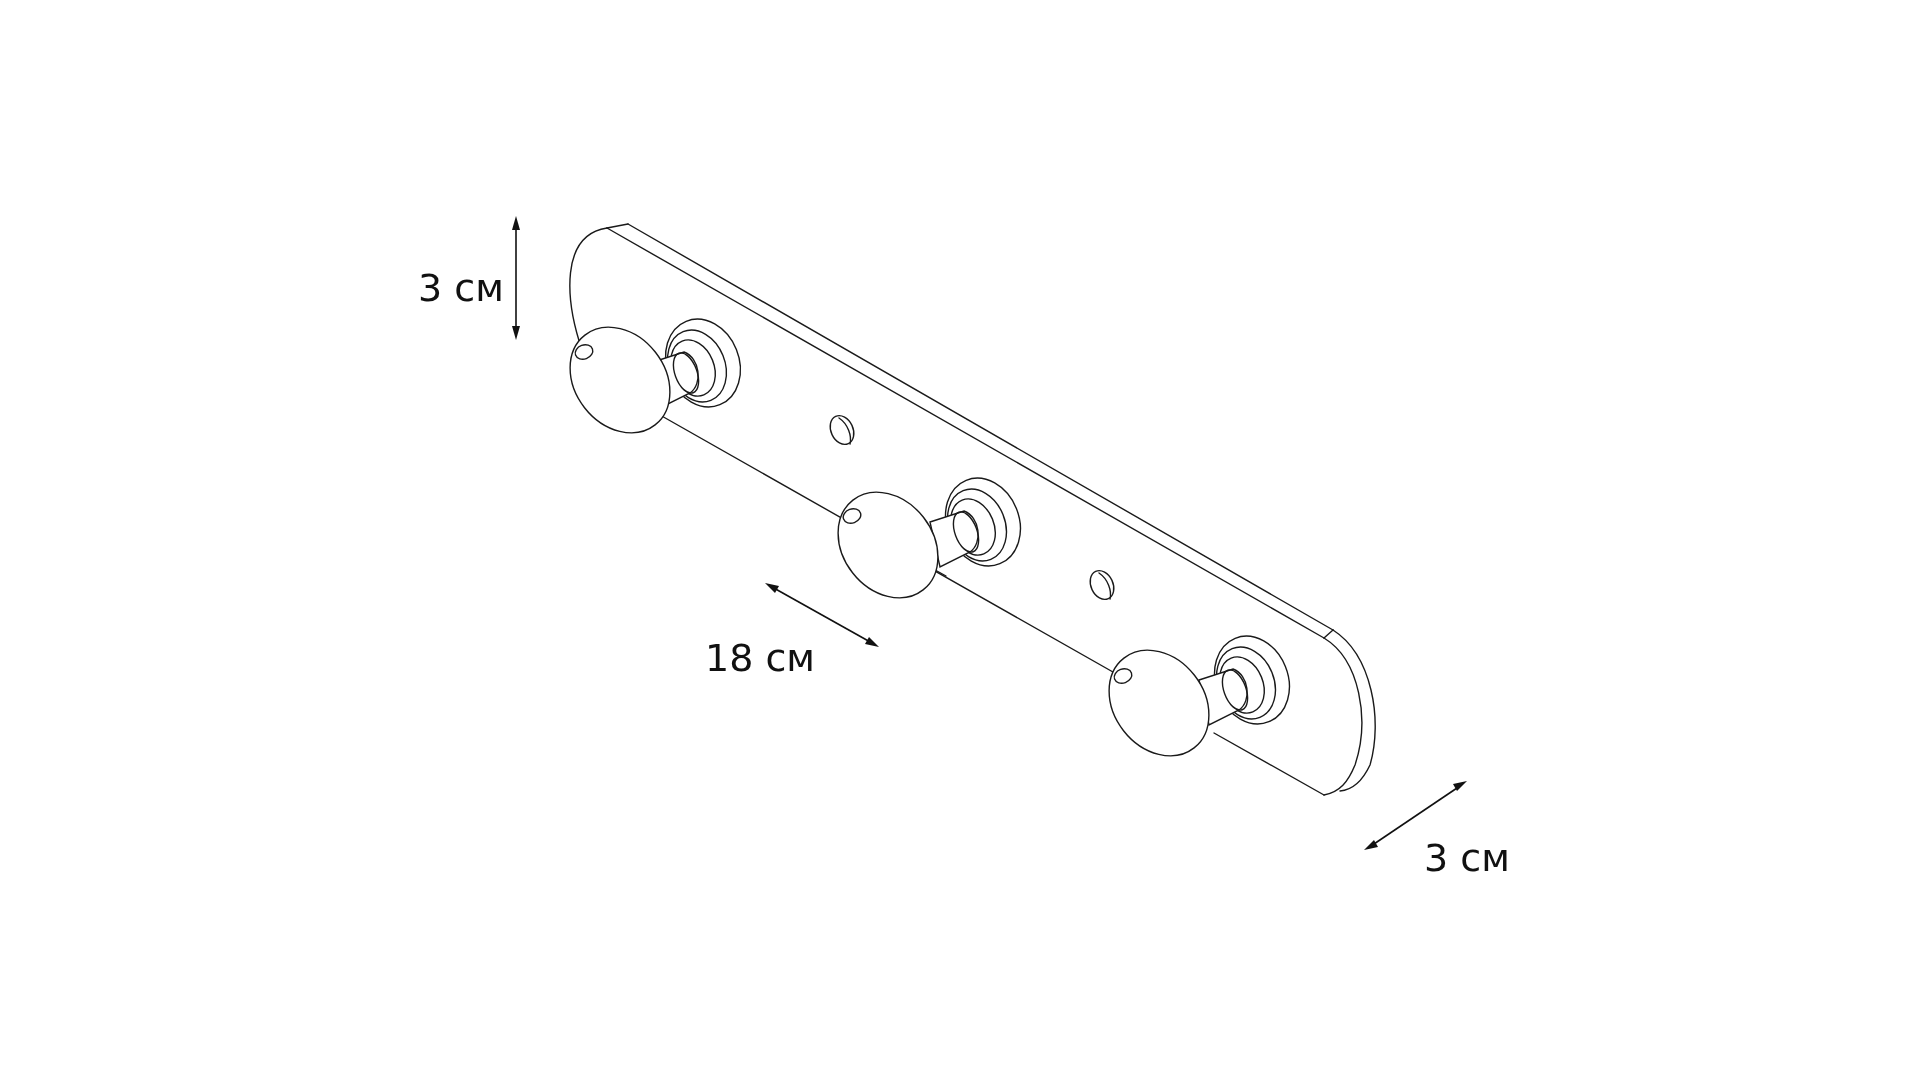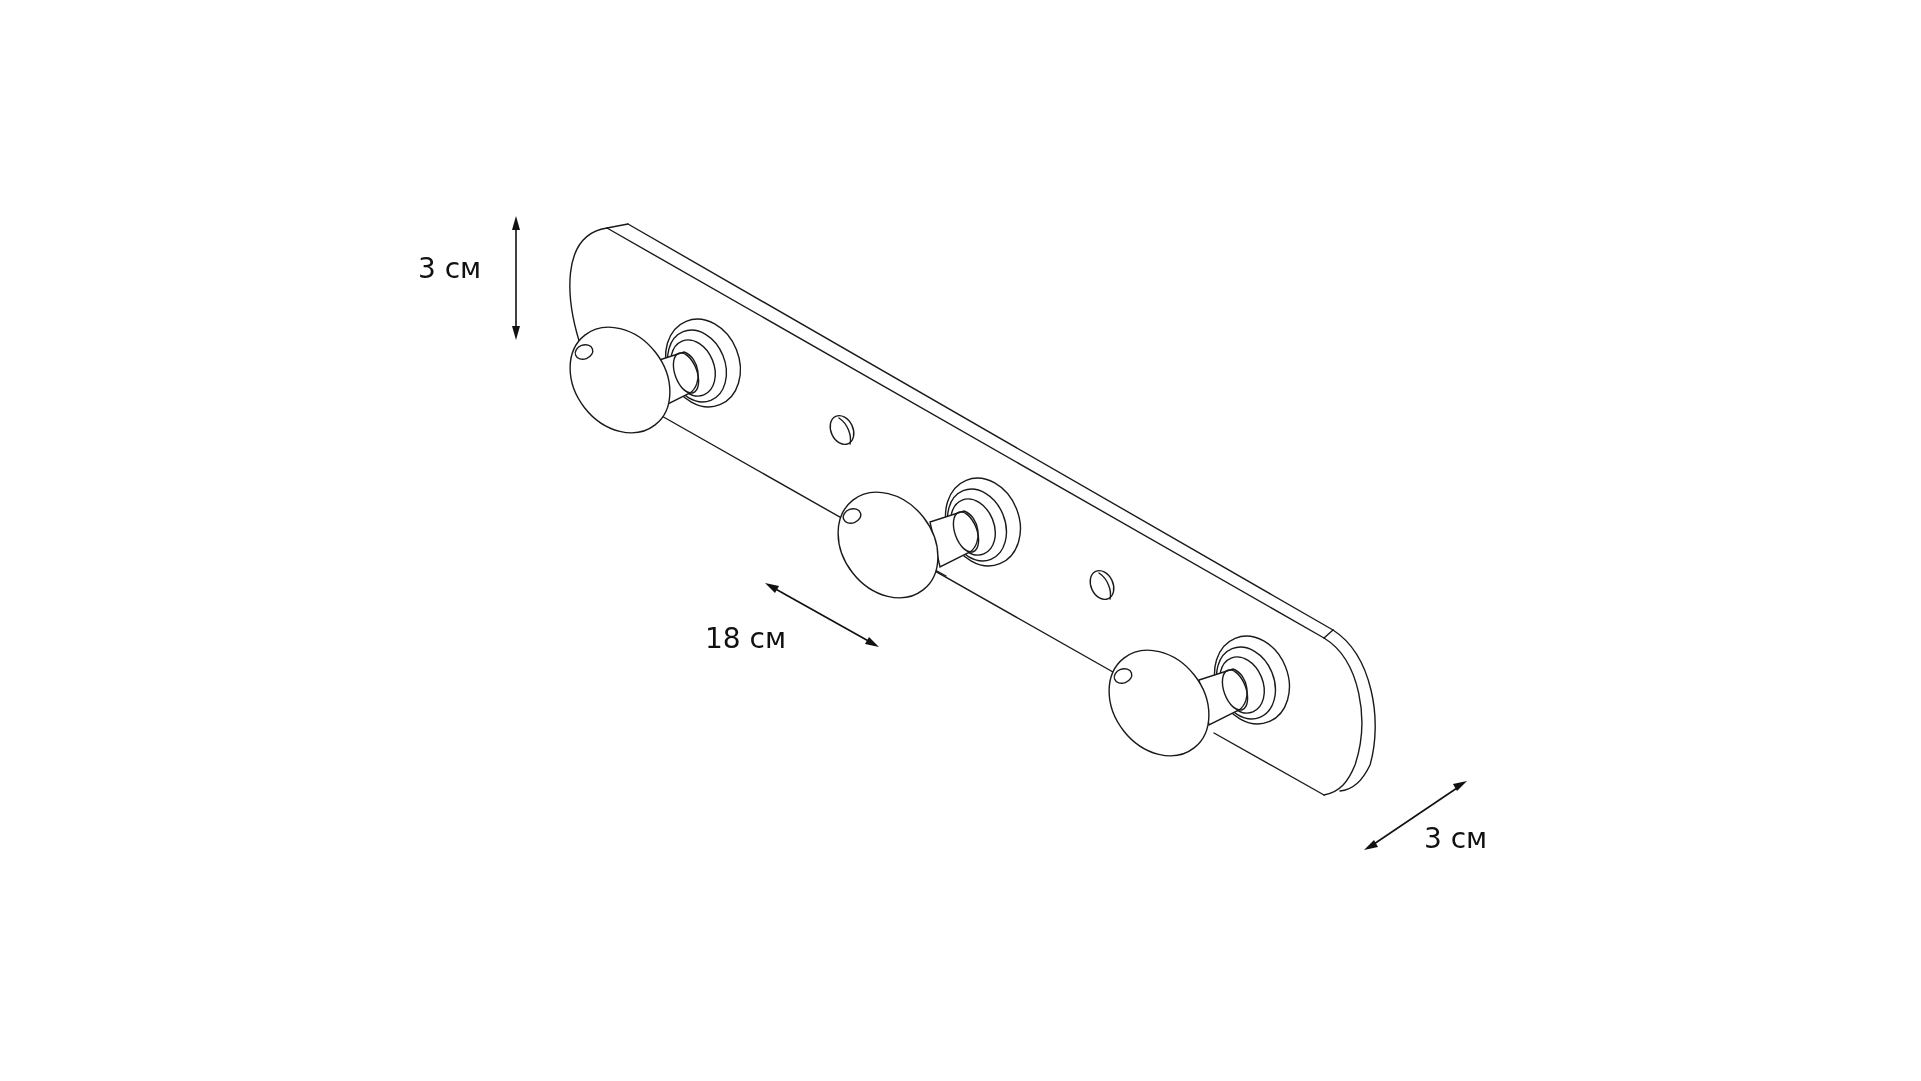--- a/index.html
+++ b/index.html
@@ -37,24 +37,25 @@
       stroke: #111111;
       stroke-width: 1.6;
       fill: none;
     }
     .arrow-head {
       fill: #111111;
     }
     .label {
       position: absolute;
       font-family: "DejaVu Sans", sans-serif;
-      font-size: 28px;
+      font-size: 38px;
       color: #111111;
       white-space: nowrap;
       letter-spacing: 0px;
+      margin-top: 14px;
     }
   </style>
 </head>
 <body>
 
 <div id="canvas">
   <svg width="1921" height="1081" viewBox="0 0 1921 1081">
 
     <g>
 

